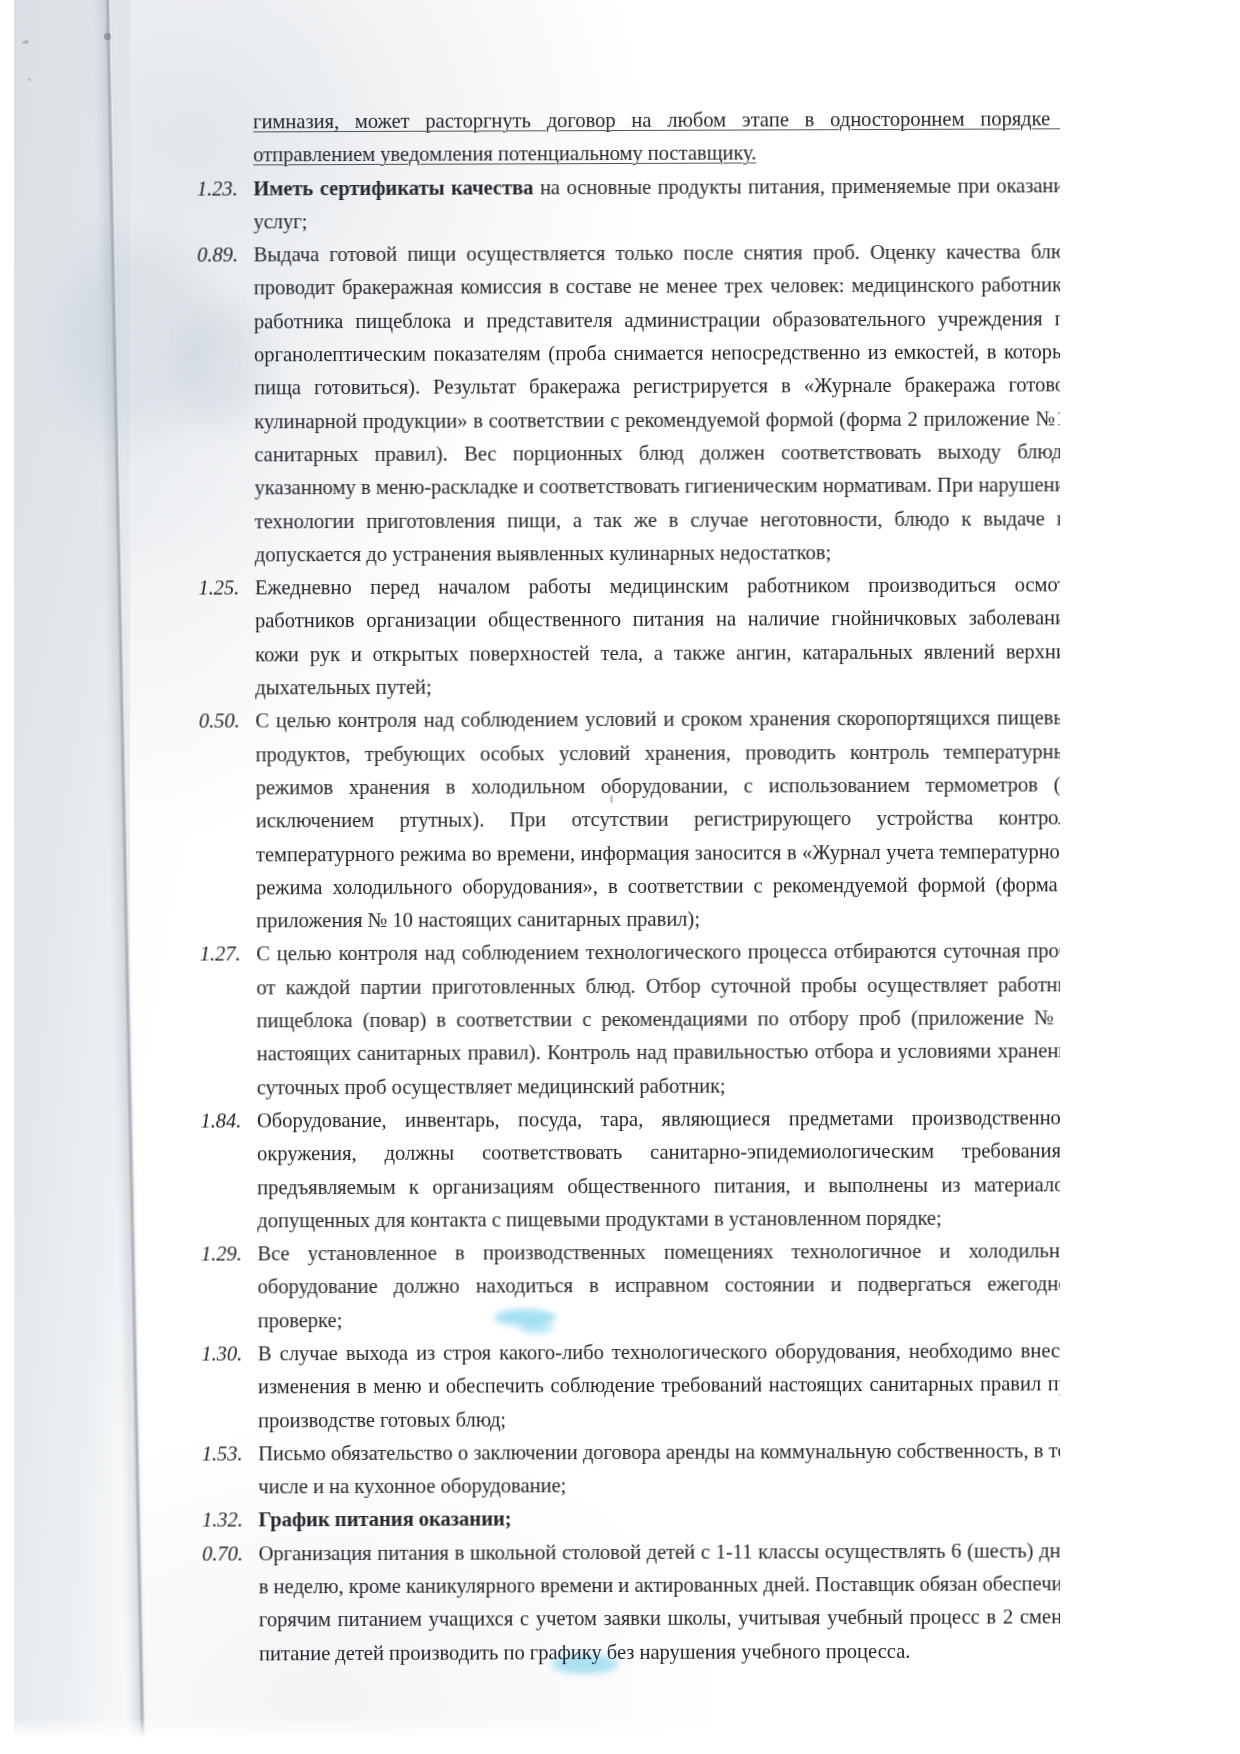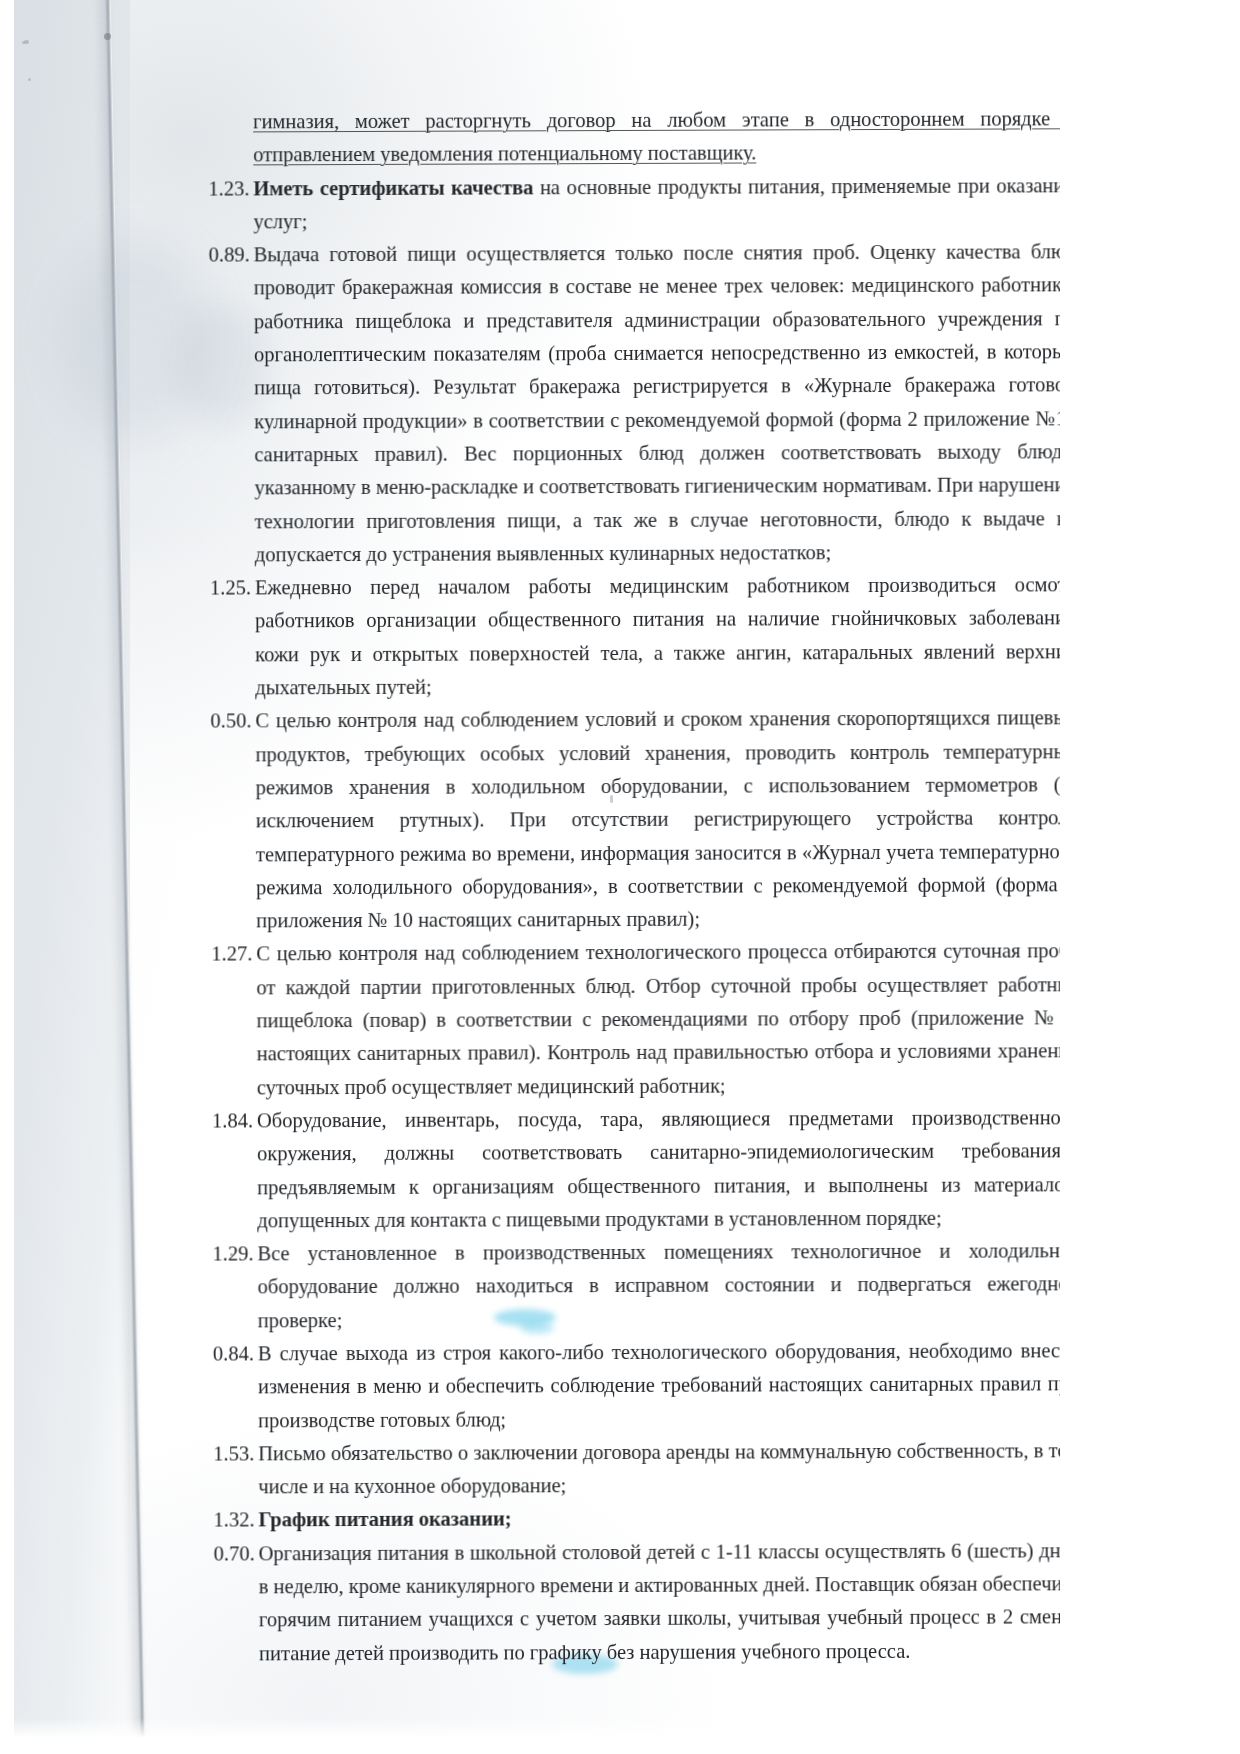--- a/index.html
+++ b/index.html
@@ -93,23 +93,24 @@
 
   .para {
     display: flex;
     align-items: flex-start;
     text-align: justify;
     text-justify: inter-word;
   }
   .num {
     flex: 0 0 auto;
     width: 64px;
-    text-align: right;
+    text-align: center;
     padding-right: 4px;
     white-space: nowrap;
+    font-style: italic;
   }
   .txt {
     flex: 1 1 auto;
     text-align: justify;
     text-justify: inter-word;
     hyphens: none;
   }
   .txt > span { display: inline; }
 
   
@@ -195,21 +196,21 @@
         <span class="num">1.84.</span>
         <span class="txt"><span>Оборудование, инвентарь, посуда, тара, являющиеся предметами производственного окружения, должны соответствовать санитарно-эпидемиологическим требованиям, предъявляемым к организациям общественного питания, и выполнены из материалов, допущенных для контакта с пищевыми продуктами в установленном порядке;</span></span>
       </div>
 
       <div class="para">
         <span class="num">1.29.</span>
         <span class="txt"><span>Все установленное в производственных помещениях технологичное и холодильное оборудование должно находиться в исправном состоянии и подвергаться ежегодной проверке;</span></span>
       </div>
 
       <div class="para">
-        <span class="num">0.84.</span>
+        <span class="num">1.30.</span>
         <span class="txt"><span>В случае выхода из строя какого-либо технологического оборудования, необходимо внести изменения в меню и обеспечить соблюдение требований настоящих санитарных правил при производстве готовых блюд;</span></span>
       </div>
 
       <div class="para">
         <span class="num">1.53.</span>
         <span class="txt"><span>Письмо обязательство о заключении договора аренды на коммунальную собственность, в том числе и на кухонное оборудование;</span></span>
       </div>
 
       <div class="para">
         <span class="num">1.32.</span>

